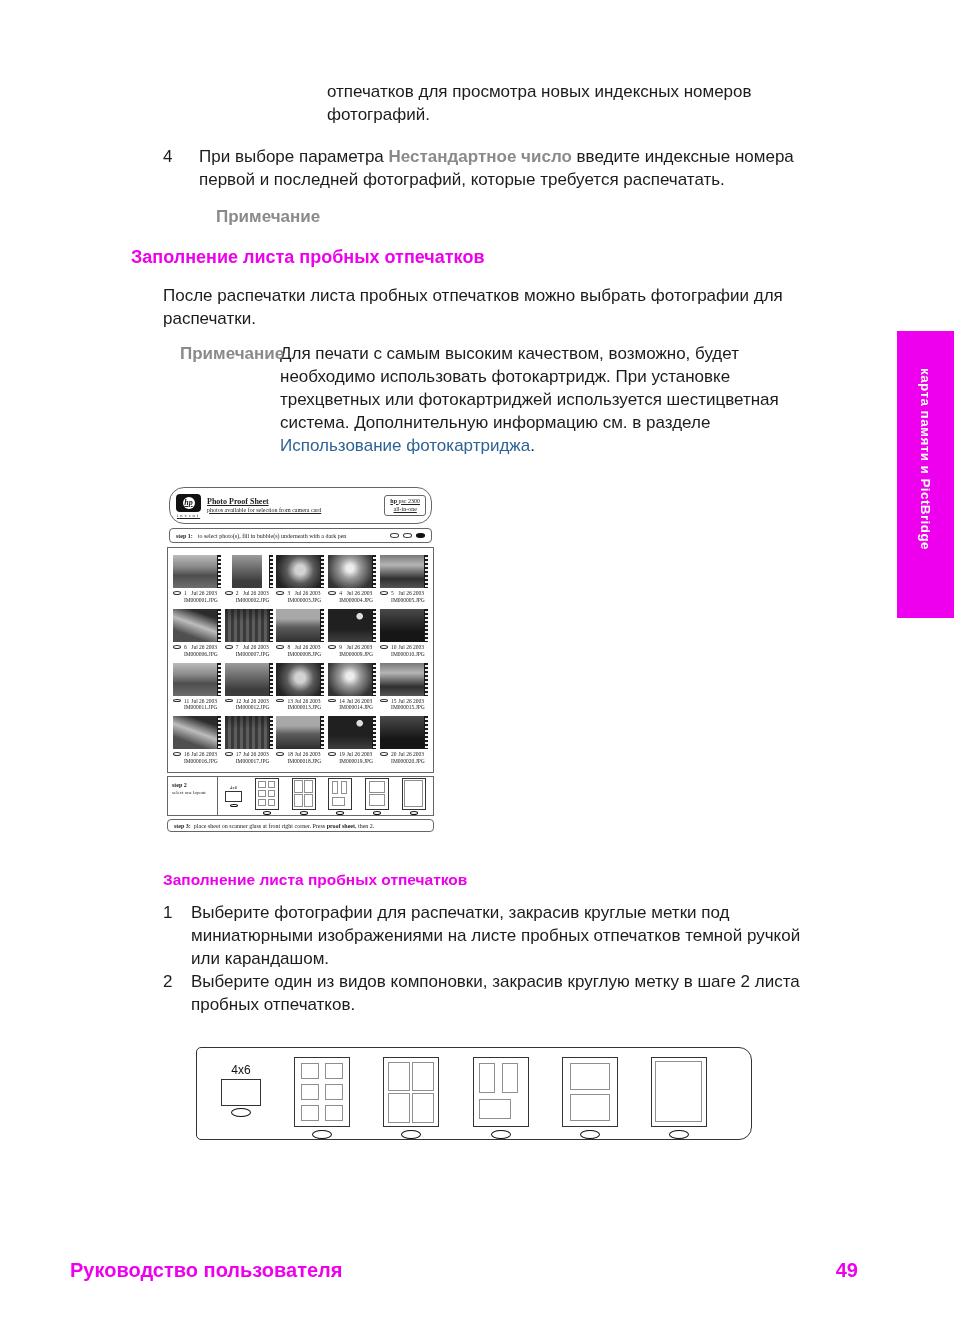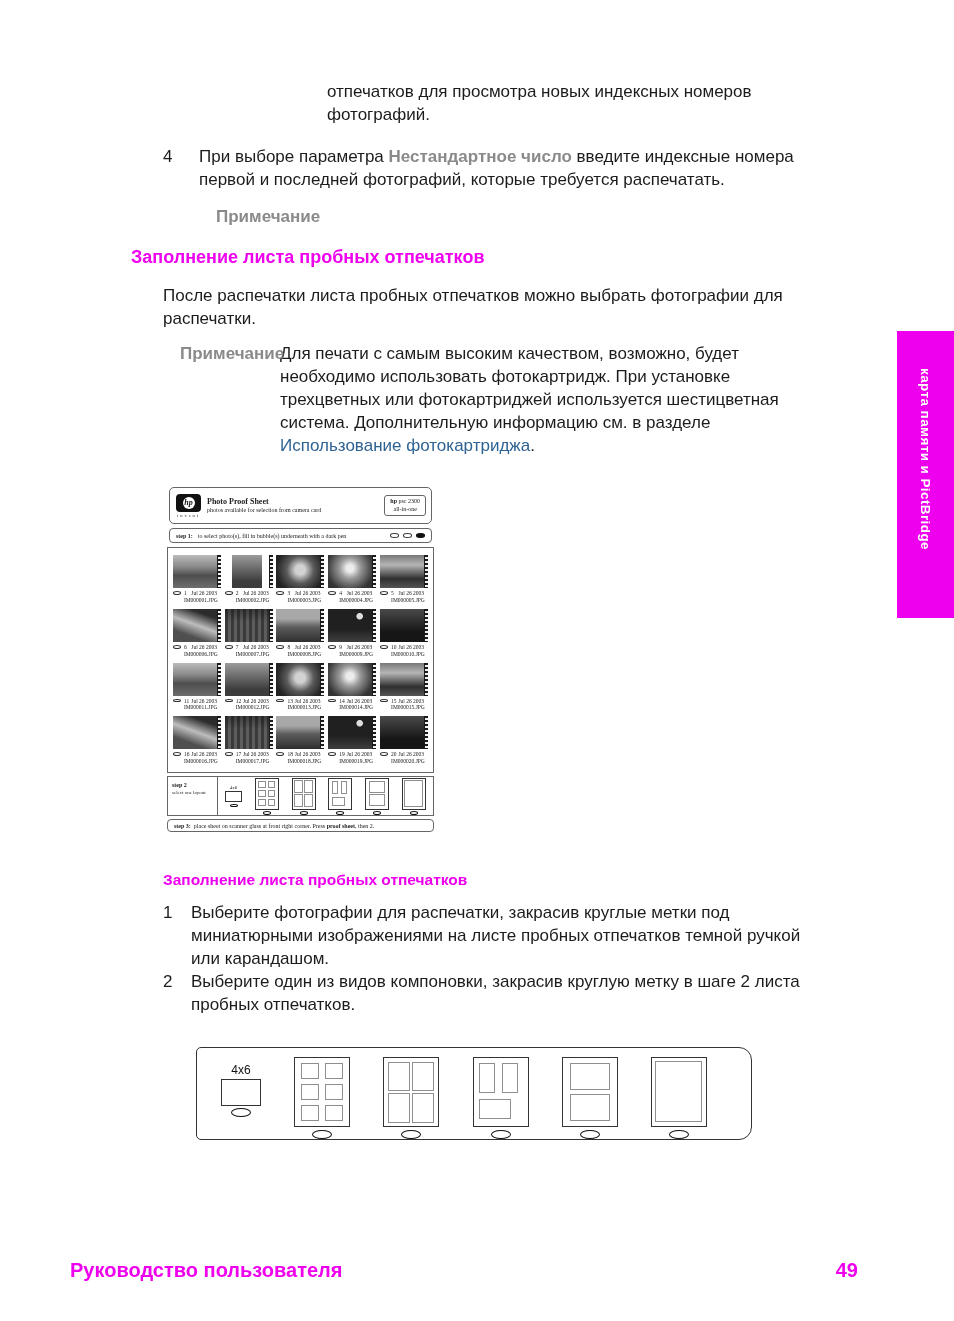--- a/index.html
+++ b/index.html
@@ -47,21 +47,21 @@
   #side-tab{left:897px;top:331px;width:57px;height:287px;background:var(--magenta);
     display:flex;justify-content:center;}
   #side-tab span{
     writing-mode:vertical-rl;color:#fff;font-weight:bold;font-size:13.5px;
     letter-spacing:.4px;margin-top:37px;white-space:nowrap;}
 
   
   #sheet{left:167px;top:487px;width:267px;height:346px;
     font-family:"Liberation Serif", serif;color:#222;}
   .ps-box{border:1px solid #666;background:#fff;}
-  .round{border-radius:5px;}
+  .round{border-radius:15px;text-decoration:underline;}
   #ps-header{height:37px;margin:0 2px;display:flex;align-items:center;padding:0 5px;gap:5px;}
   .hp-logo{width:27px;text-align:center;}
   .hp-badge{width:25px;height:18px;background:#111;border-radius:4px;margin:0 auto;
     display:flex;align-items:center;justify-content:center;}
   .hp-circ{width:12px;height:12px;background:#fff;border-radius:50%;
     font-size:8px;font-weight:bold;font-style:italic;line-height:12px;color:#111;}
   .hp-invent{font-size:4.5px;letter-spacing:2px;margin-top:1px;}
   .ps-titles{flex:1;text-align:left;line-height:1.25;}
   .ps-title{font-size:8px;font-weight:bold;}
   .ps-sub{font-size:6px;}

